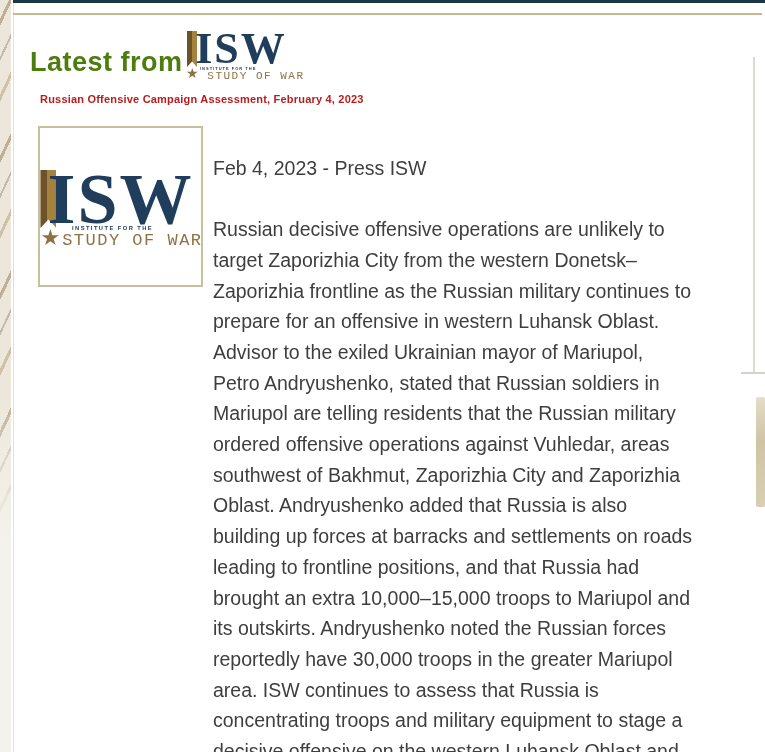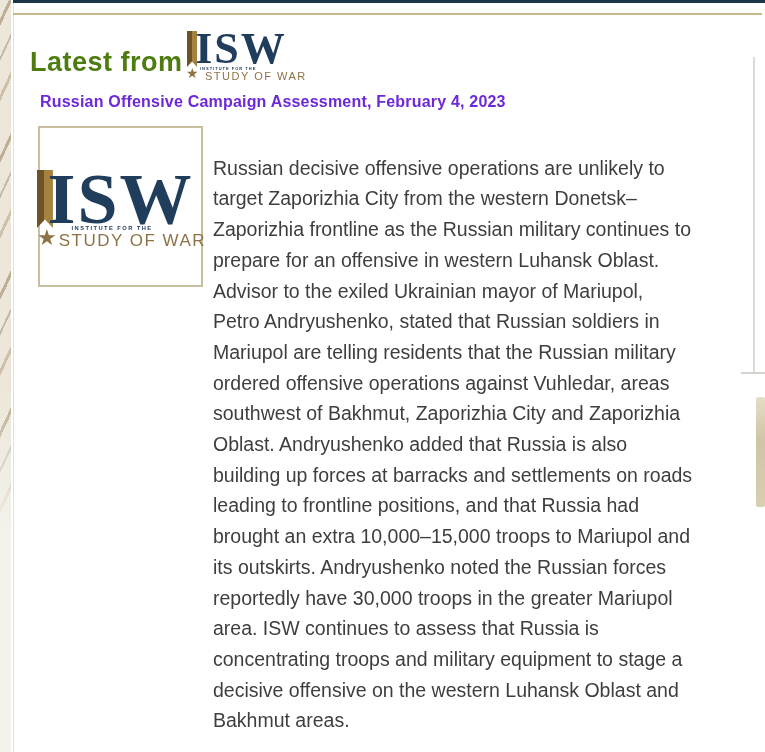--- a/index.html
+++ b/index.html
@@ -48,35 +48,35 @@
   .isw-word { position:relative; font-family:"Liberation Serif", serif; font-weight:bold; color:#203e5c; line-height:1; }
   .isw-word .letters { position:relative; z-index:1; }
   .ribbon {
     position:absolute; z-index:0;
     background:linear-gradient(90deg,#6d5327 0 45%, #a5833f 45%);
     clip-path:polygon(0 0,100% 0,100% 100%,50% 85%,0 100%);
   }
   .isw-sub { display:flex; align-items:flex-start; }
   .star { color:#8e7245; line-height:1; }
   .inst { font-weight:bold; color:#203e5c; letter-spacing:2px; white-space:nowrap; transform-origin:left top; }
-  .study { font-family:Liberation Sans, sans-serif; color:#8e7245; letter-spacing:1.5px; white-space:nowrap; line-height:1.05; }
+  .study { font-family:Liberation Mono, monospace; color:#8e7245; letter-spacing:1.5px; white-space:nowrap; line-height:1.05; }
 
   
   .logo-header { left:186px; top:27px; width:110px; }
   .logo-header .isw-word { font-size:44px; letter-spacing:2px; }
   .logo-header .ribbon { left:1px; top:4px; width:10px; height:36px; }
   .logo-header .isw-sub { margin-top:-5px; margin-left:0; }
   .logo-header .star { font-size:14px; margin-right:1px; }
   .logo-header .inst { font-size:8px; transform:scale(.5); height:5px; }
   .logo-header .study { font-size:11px; }
 
   
   .article-title {
     position:absolute; left:40px; top:93px;
-    font-size:16px; font-weight:bold; color:#6d28d9; letter-spacing:.2px;
+    font-size:11px; font-weight:bold; color:#b91c1c; letter-spacing:.2px;
     cursor:pointer;
   }
 
   .thumb-box {
     position:absolute; left:38px; top:126px; width:165px; height:161px;
     background:#ffffff; border:2px solid #c8bf9f;
     display:flex; align-items:center; justify-content:center;
     cursor:pointer;
   }
   .logo-thumb { position:relative; }
@@ -137,20 +137,21 @@
       <span class="star">★</span>
       <span>
         <div class="inst">INSTITUTE FOR THE</div>
         <div class="study">STUDY OF WAR</div>
       </span>
     </div>
   </div>
 </div>
 
 <div class="article-text">
+  <div class="article-date">Feb 4, 2023 - Press ISW</div>
   <div class="article-body">Russian decisive offensive operations are unlikely to
 target Zaporizhia City from the western Donetsk–
 Zaporizhia frontline as the Russian military continues to
 prepare for an offensive in western Luhansk Oblast.
 Advisor to the exiled Ukrainian mayor of Mariupol,
 Petro Andryushenko, stated that Russian soldiers in
 Mariupol are telling residents that the Russian military
 ordered offensive operations against Vuhledar, areas
 southwest of Bakhmut, Zaporizhia City and Zaporizhia
 Oblast. Andryushenko added that Russia is also

